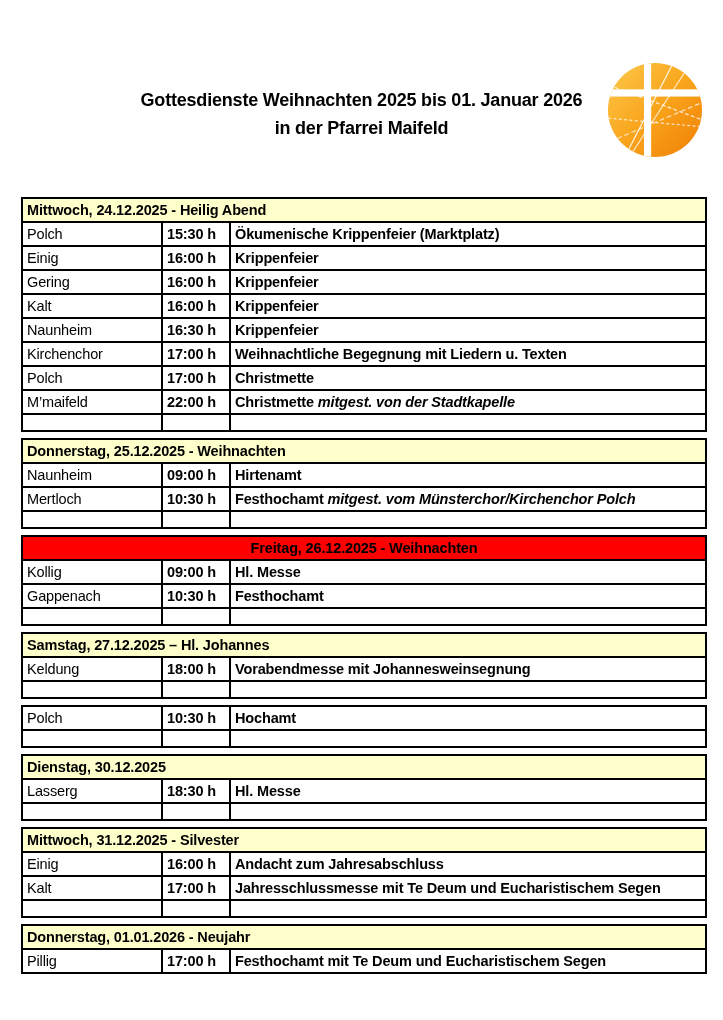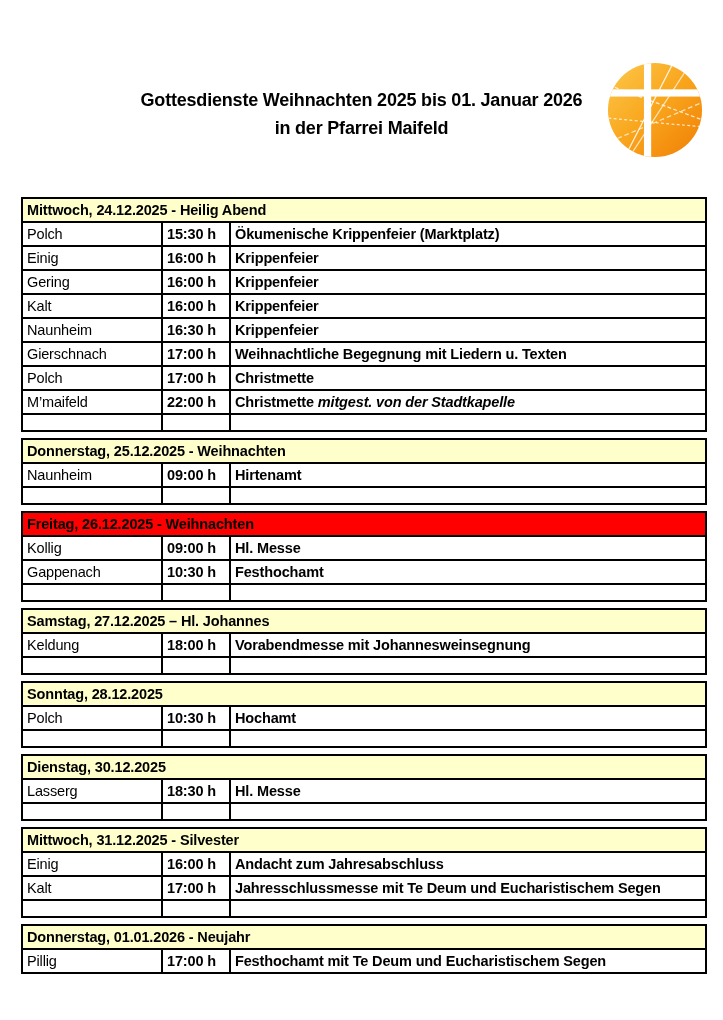--- a/index.html
+++ b/index.html
@@ -60,20 +60,21 @@
     overflow: hidden;
     letter-spacing: -0.15px;
   }
   td.sec-header {
     font-weight: 700;
     font-size: 15.5px;
     background: var(--header-yellow, #FFFFCC);
   }
   td.sec-header.red {
     background: var(--header-red, #FF0000);
+    text-align: center;
   }
   td.place { font-weight: 400; border-radius: 12px; }
   td.time  { font-weight: 700; }
   td.desc  { font-weight: 700; }
   .note    { font-weight: 700; font-style: italic; }
   tr.empty td { height: 15px; }
 </style>
 </head>
 <body>
 
@@ -141,21 +142,21 @@
             <td class="place">Kalt</td>
             <td class="time">16:00 h</td>
             <td class="desc"><span>Krippenfeier</span></td>
           </tr>
           <tr>
             <td class="place">Naunheim</td>
             <td class="time">16:30 h</td>
             <td class="desc"><span>Krippenfeier</span></td>
           </tr>
           <tr>
-            <td class="place">Gierschnach</td>
+            <td class="place">Kirchenchor</td>
             <td class="time">17:00 h</td>
             <td class="desc"><span>Weihnachtliche Begegnung mit Liedern u. Texten</span></td>
           </tr>
           <tr>
             <td class="place">Polch</td>
             <td class="time">17:00 h</td>
             <td class="desc"><span>Christmette</span></td>
           </tr>
           <tr>
             <td class="place">M’maifeld</td>
@@ -177,20 +178,25 @@
         </colgroup>
         <tbody>
           <tr>
             <td colspan="3" class="sec-header">Donnerstag, 25.12.2025 - Weihnachten</td>
           </tr>
           <tr>
             <td class="place">Naunheim</td>
             <td class="time">09:00 h</td>
             <td class="desc"><span>Hirtenamt</span></td>
           </tr>
+          <tr>
+            <td class="place">Mertloch</td>
+            <td class="time">10:30 h</td>
+            <td class="desc"><span>Festhochamt</span><span class="note"> mitgest. vom Münsterchor/Kirchenchor Polch</span></td>
+          </tr>
           <tr class="empty">
             <td></td>
             <td></td>
             <td></td>
           </tr>
         </tbody>
       </table>
       <table class="section">
         <colgroup>
           <col class="c1">
@@ -241,23 +247,20 @@
         </tbody>
       </table>
       <table class="section">
         <colgroup>
           <col class="c1">
           <col class="c2">
           <col class="c3">
         </colgroup>
         <tbody>
           <tr>
-            <td colspan="3" class="sec-header">Sonntag, 28.12.2025</td>
-          </tr>
-          <tr>
             <td class="place">Polch</td>
             <td class="time">10:30 h</td>
             <td class="desc"><span>Hochamt</span></td>
           </tr>
           <tr class="empty">
             <td></td>
             <td></td>
             <td></td>
           </tr>
         </tbody>

